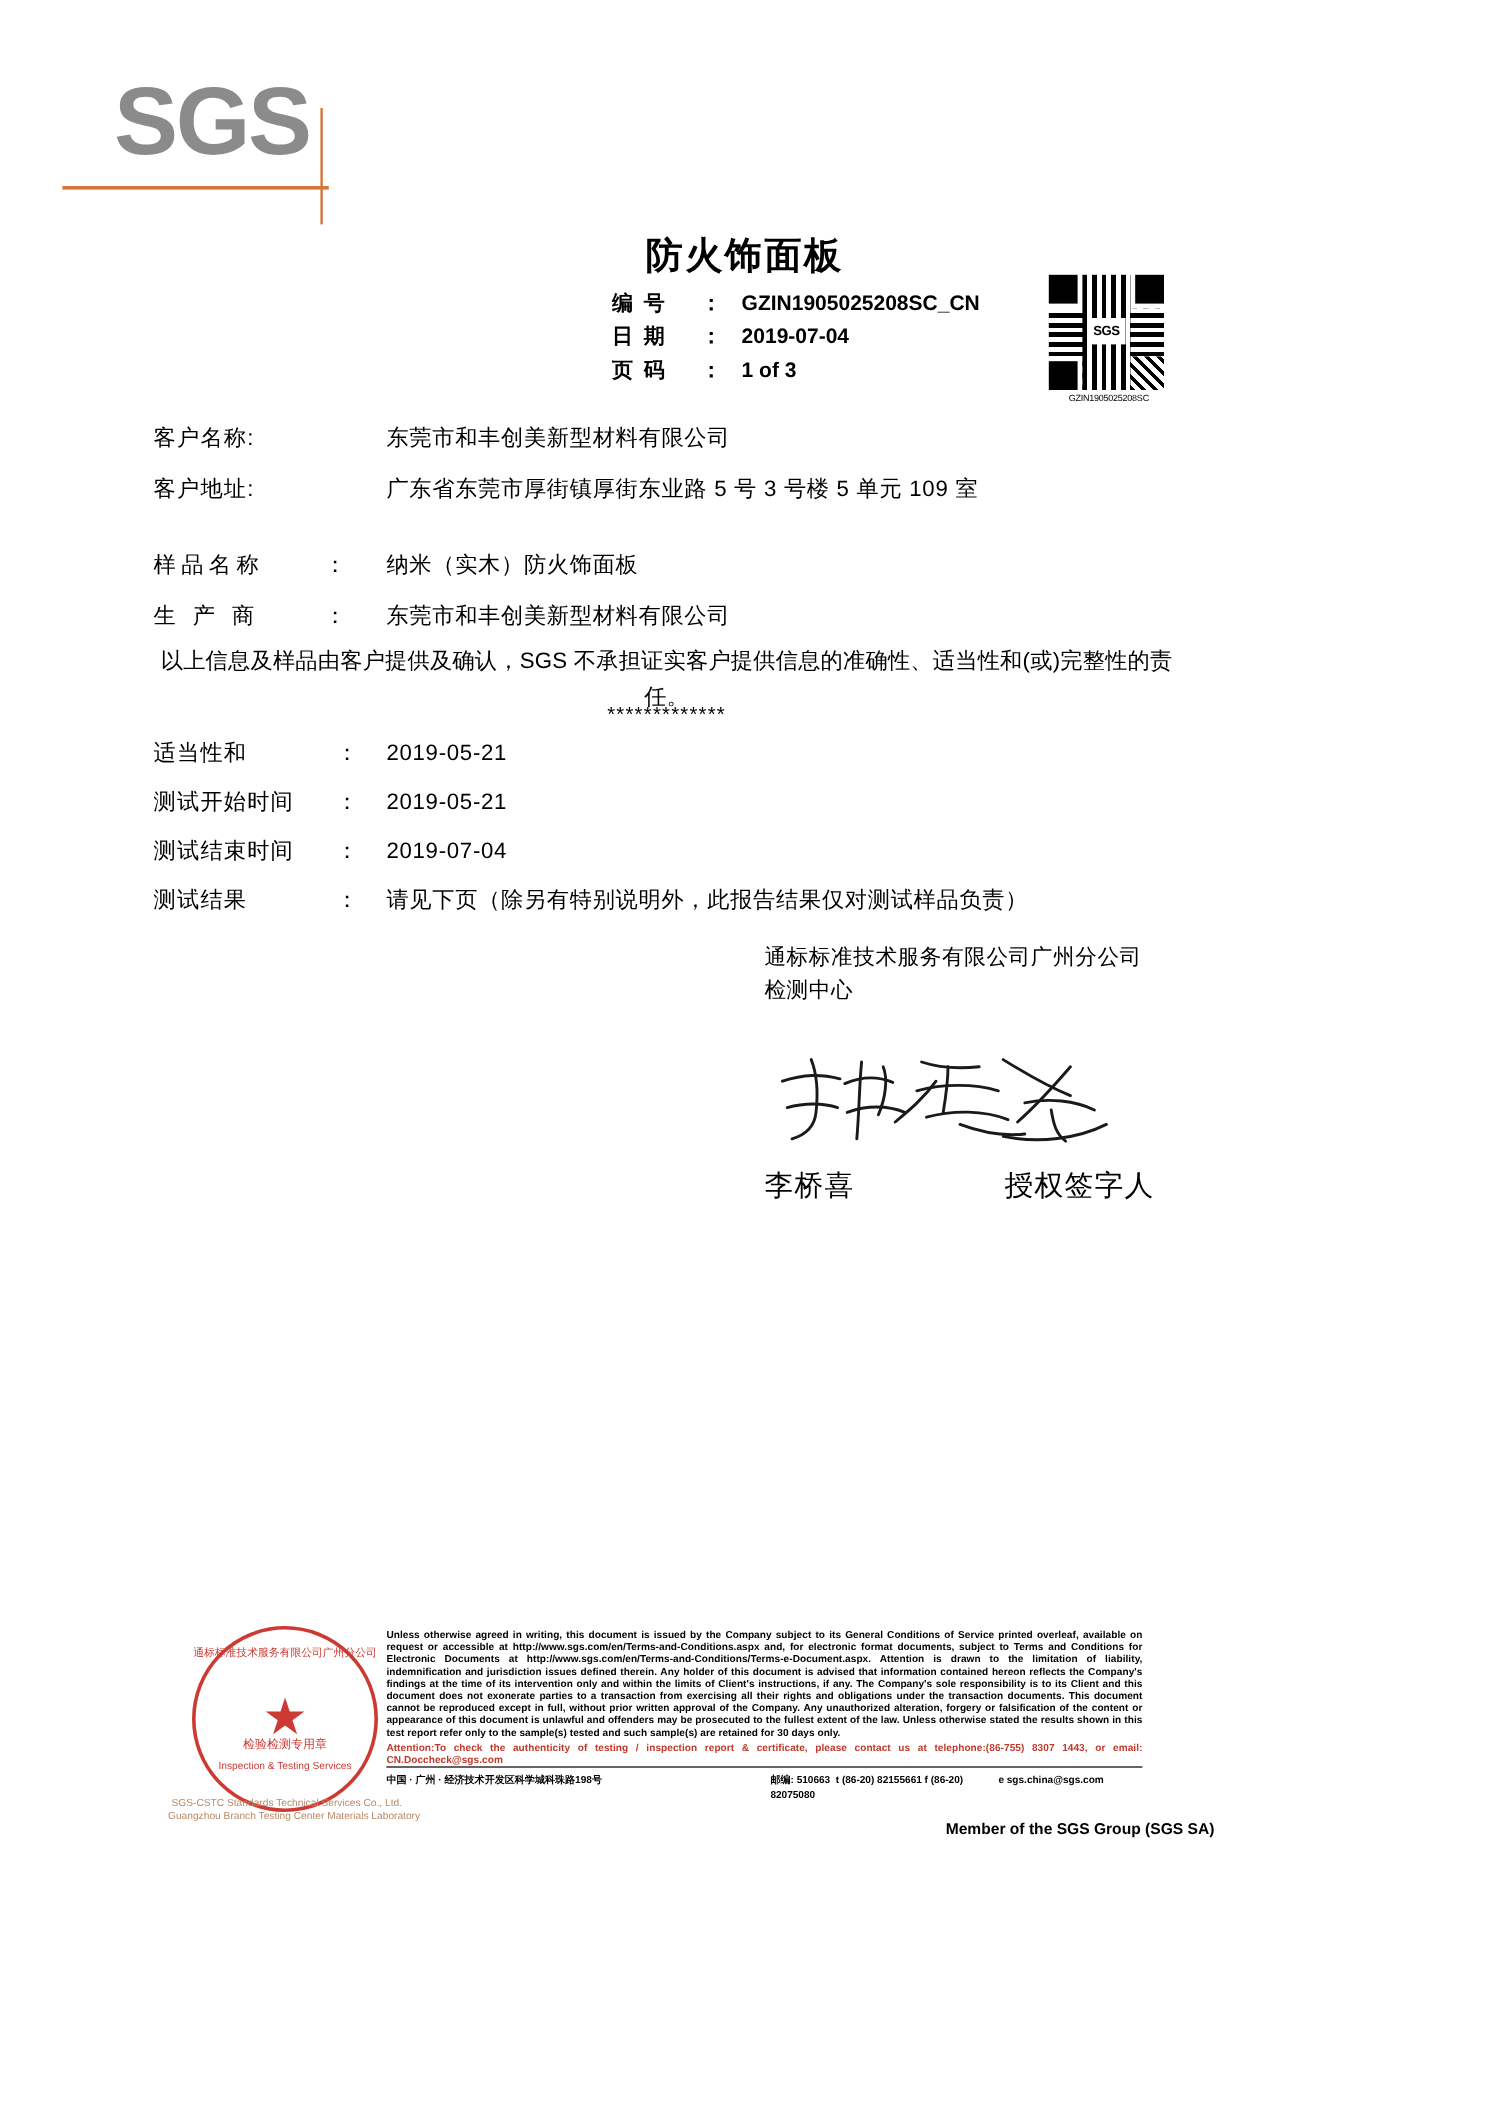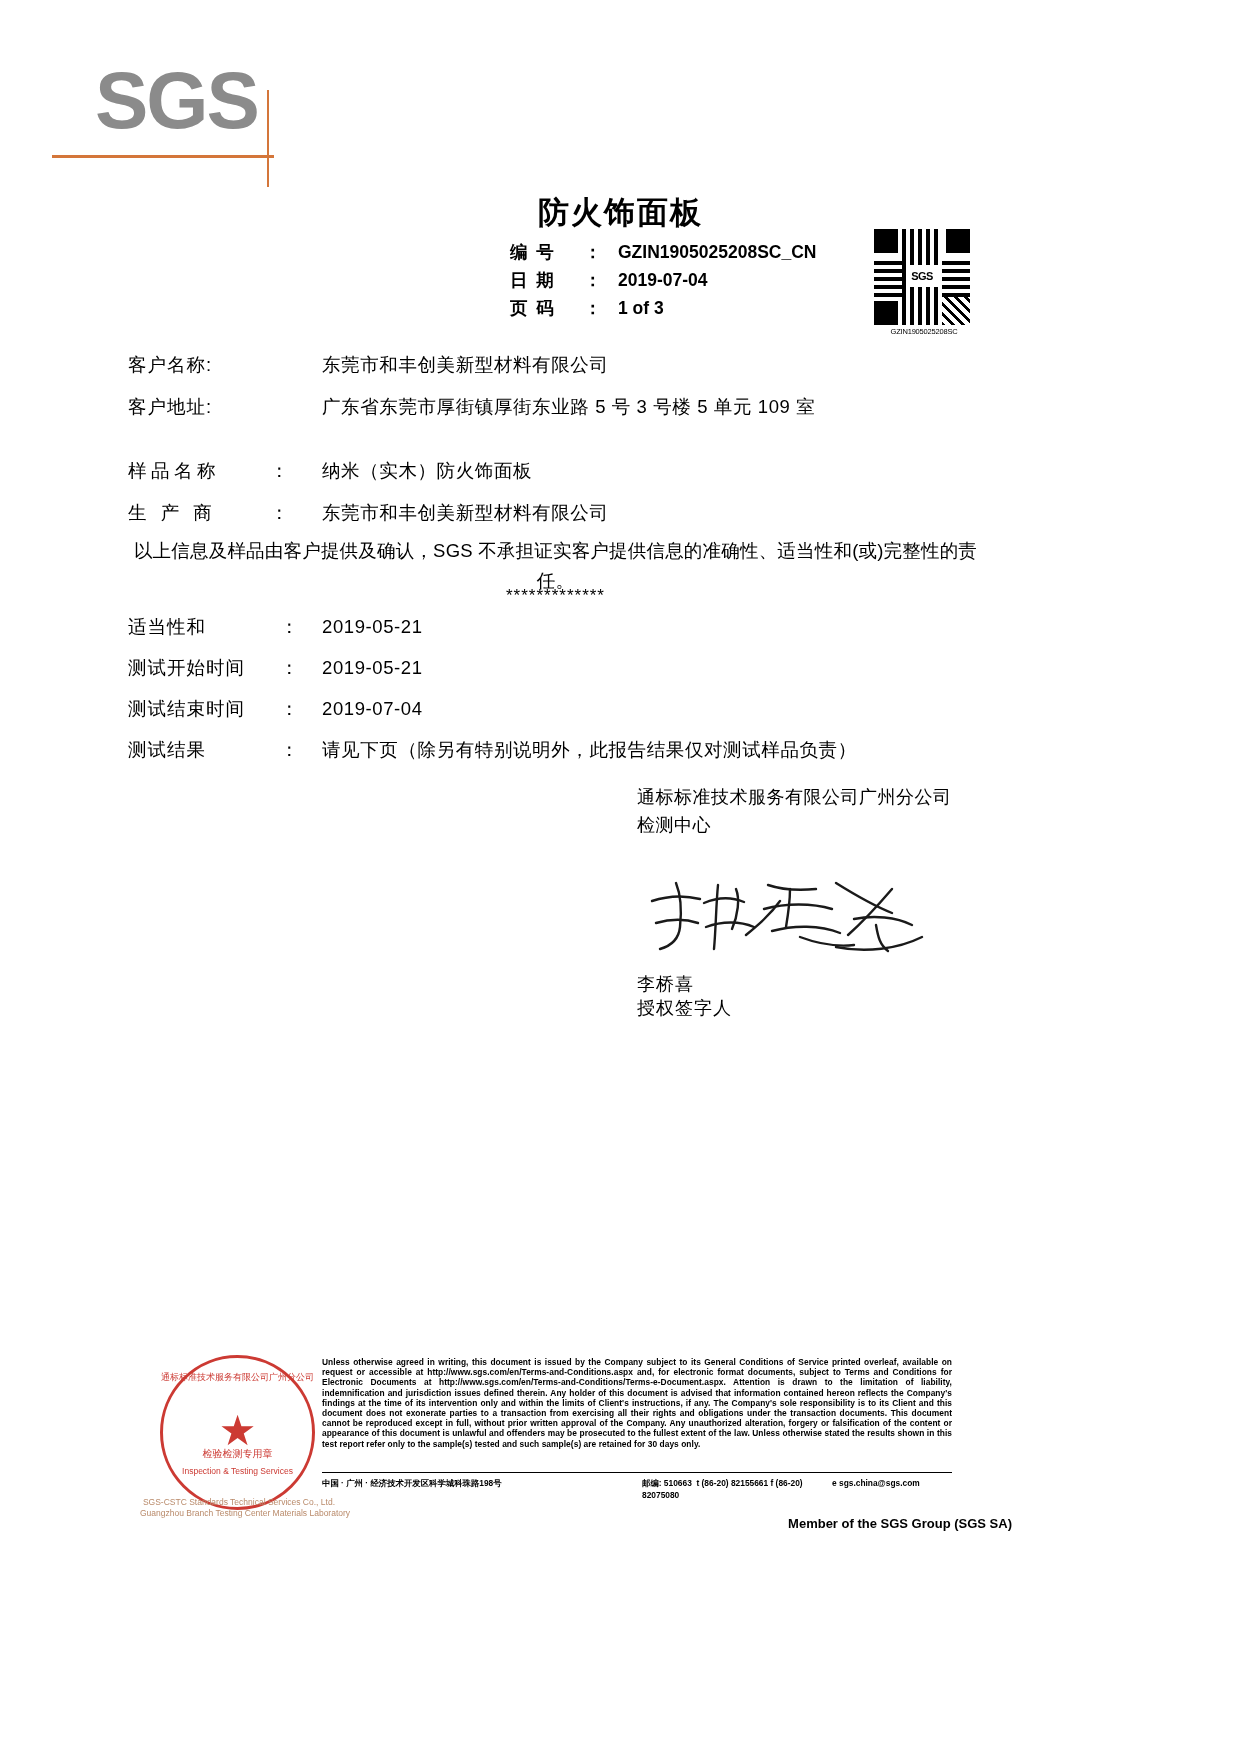--- a/index.html
+++ b/index.html
@@ -212,23 +212,22 @@
     left: 640px;
     top: 875px;
     width: 330px;
     height: 80px;
   }
   .sig-names {
     position: absolute;
     left: 637px;
     top: 972px;
     width: 400px;
-    font-size: 18px;
+    font-size: 24px;
     display: flex;
-    flex-direction: column;
   }
   .sig-names .n1 { width: 200px; letter-spacing: 1px; }
   .sig-names .n2 { letter-spacing: 1px; }
 
   
   .stamp {
     position: absolute;
     left: 160px;
     top: 1355px;
     width: 155px;
@@ -456,20 +455,21 @@
     <div class="stamp-top-text">通标标准技术服务有限公司广州分公司</div>
     <div class="stamp-star">★</div>
     <div class="stamp-mid-text">检验检测专用章</div>
     <div class="stamp-bottom-text">Inspection &amp; Testing Services</div>
     <div class="stamp-sub1">SGS-CSTC Standards Technical Services Co., Ltd.</div>
     <div class="stamp-sub2">Guangzhou Branch Testing Center Materials Laboratory</div>
   </div>
 
   <div class="legal">
     <span>Unless otherwise agreed in writing, this document is issued by the Company subject to its General Conditions of Service printed overleaf, available on request or accessible at http://www.sgs.com/en/Terms-and-Conditions.aspx and, for electronic format documents, subject to Terms and Conditions for Electronic Documents at http://www.sgs.com/en/Terms-and-Conditions/Terms-e-Document.aspx. Attention is drawn to the limitation of liability, indemnification and jurisdiction issues defined therein. Any holder of this document is advised that information contained hereon reflects the Company's findings at the time of its intervention only and within the limits of Client's instructions, if any. The Company's sole responsibility is to its Client and this document does not exonerate parties to a transaction from exercising all their rights and obligations under the transaction documents. This document cannot be reproduced except in full, without prior written approval of the Company. Any unauthorized alteration, forgery or falsification of the content or appearance of this document is unlawful and offenders may be prosecuted to the fullest extent of the law. Unless otherwise stated the results shown in this test report refer only to the sample(s) tested and such sample(s) are retained for 30 days only.</span>
+    <span class="attention">Attention:To check the authenticity of testing / inspection report &amp; certificate, please contact us at telephone:(86-755) 8307 1443, or email: CN.Doccheck@sgs.com</span>
   </div>
 
   <div class="hr-line"></div>
 
   <div class="addr">
     <div class="addr-row">
       <span class="addr-left">中国 · 广州 · 经济技术开发区科学城科珠路198号</span>
       <span class="addr-mid"><span>邮编: 510663</span>&nbsp;&nbsp;<span>t (86-20) 82155661    f (86-20) 82075080</span></span>
       <span class="addr-right">e sgs.china@sgs.com</span>
     </div>

